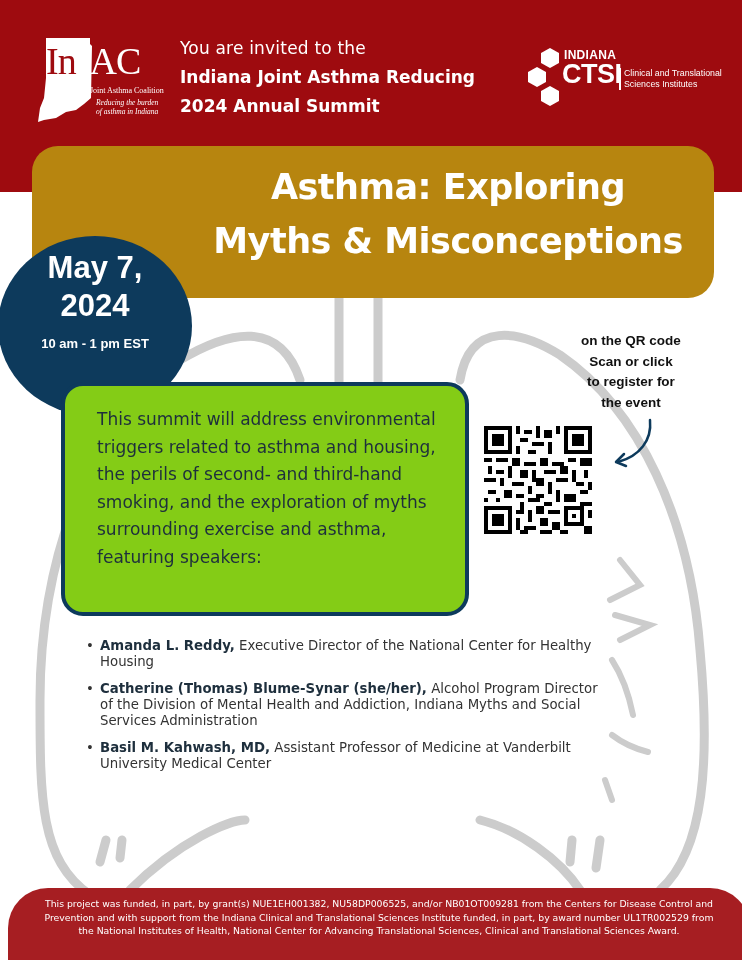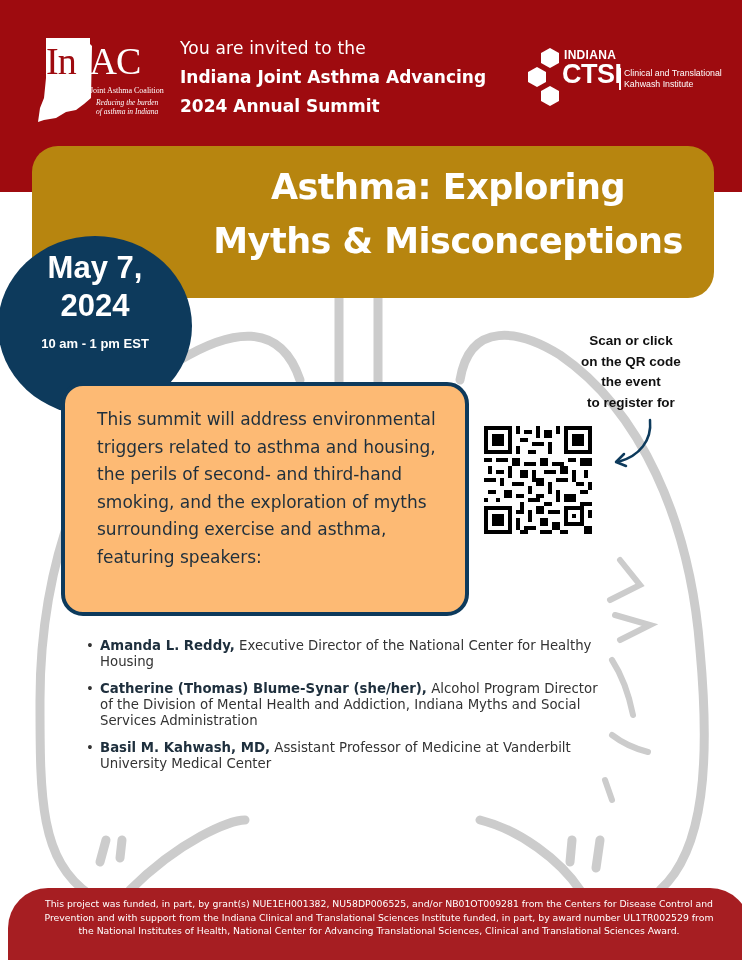--- a/index.html
+++ b/index.html
@@ -36,21 +36,21 @@
   .title-banner { position: absolute; left: 32px; top: 146px; width: 682px; height: 152px; background: #b7850f; border-radius: 26px; }
   .title-text { position: absolute; left: 150px; right: 0; top: 14px; text-align: center; color: #fff; font-family: "DejaVu Sans", sans-serif; font-weight: bold; font-size: 35px; line-height: 54px; letter-spacing: -0.5px; }
 
   
   .date-circle { position: absolute; left: -2px; top: 236px; width: 194px; height: 180px; background: #0d3a5c; border-radius: 50%; color: #fff; text-align: center; }
   .date-line1 { position: absolute; left: 0; right: 0; top: 12px; font-family: "Liberation Sans", sans-serif; font-weight: bold; font-size: 31px; line-height: 40px; }
   .date-line2 { position: absolute; left: 0; right: 0; top: 50px; font-family: "Liberation Sans", sans-serif; font-weight: bold; font-size: 31px; line-height: 40px; }
   .date-time { position: absolute; left: 0; right: 0; top: 100px; font-family: "Liberation Sans", sans-serif; font-weight: bold; font-size: 13px; }
 
   
-  .desc-box { position: absolute; left: 61px; top: 382px; width: 408px; height: 234px; background: #fdba74; border: 4px solid #0d3a5c; border-radius: 22px; }
+  .desc-box { position: absolute; left: 61px; top: 382px; width: 408px; height: 234px; background: #84cc16; border: 4px solid #0d3a5c; border-radius: 22px; }
   .desc-text { position: absolute; left: 32px; top: 20px; width: 370px; color: #1e2f3d; font-family: "DejaVu Sans", sans-serif; font-size: 17px; line-height: 27.5px; }
 
   
   .qr-caption { position: absolute; left: 556px; top: 331px; width: 150px; text-align: center; color: #111; font-family: "Liberation Sans", sans-serif; font-weight: bold; font-size: 13.5px; line-height: 20.5px; }
   .qr-arrow { position: absolute; left: 610px; top: 418px; }
   .qr-code { position: absolute; left: 484px; top: 426px; width: 108px; height: 108px; background: #fff; }
 
   
   .speakers { position: absolute; left: 86px; top: 638px; width: 520px; color: #333; font-family: "DejaVu Sans", sans-serif; font-size: 13.3px; line-height: 16px; }
   .speaker { position: relative; padding-left: 14px; margin-bottom: 11px; }
@@ -99,36 +99,36 @@
   <div class="injac-mark"><span class="in">In</span><span class="jac">JAC</span></div>
   <div class="injac-sub1">Joint Asthma Coalition</div>
   <div class="injac-sub2">
     <div>Reducing the burden</div>
     <div>of asthma in Indiana</div>
   </div>
 </div>
 
 <div class="invite">
   <div class="l1">You are invited to the</div>
-  <div class="l2">Indiana Joint Asthma Advancing</div>
+  <div class="l2">Indiana Joint Asthma Reducing</div>
   <div class="l3">2024 Annual Summit</div>
 </div>
 
 <div class="ctsi-logo">
   <svg width="40" height="64" viewBox="0 0 40 64">
     <polygon points="24,2 33,7 33,17 24,22 15,17 15,7" fill="#fff"></polygon>
     <polygon points="11,21 20,26 20,36 11,41 2,36 2,26" fill="#fff"></polygon>
     <polygon points="24,40 33,45 33,55 24,60 15,55 15,45" fill="#fff"></polygon>
   </svg>
   <div class="ctsi-indiana">INDIANA</div>
   <div class="ctsi-big">CTSI</div>
   <div class="ctsi-bar"></div>
   <div class="ctsi-desc">
     <div>Clinical and Translational</div>
-    <div>Kahwash Institute</div>
+    <div>Sciences Institutes</div>
   </div>
 </div>
 
 <div class="title-banner">
   <div class="title-text">
     <div>Asthma: Exploring</div>
     <div>Myths &amp; Misconceptions</div>
   </div>
 </div>
 
@@ -136,24 +136,24 @@
   <div class="date-line1">May 7,</div>
   <div class="date-line2">2024</div>
   <div class="date-time">10 am - 1 pm EST</div>
 </div>
 
 <div class="desc-box">
   <div class="desc-text">This summit will address environmental triggers related to asthma and housing, the perils of second- and third-hand smoking, and the exploration of myths surrounding exercise and asthma, featuring speakers:</div>
 </div>
 
 <div class="qr-caption">
+  <div>on the QR code</div>
   <div>Scan or click</div>
-  <div>on the QR code</div>
+  <div>to register for</div>
   <div>the event</div>
-  <div>to register for</div>
 </div>
 <svg class="qr-arrow" width="44" height="52" viewBox="0 0 44 52">
   <path d="M 40 2 C 42 22, 30 38, 8 44" fill="none" stroke="#0d3a5c" stroke-width="2.5" stroke-linecap="round"></path>
   <path d="M 14 36 L 6 44 L 16 48" fill="none" stroke="#0d3a5c" stroke-width="2.5" stroke-linecap="round" stroke-linejoin="round"></path>
 </svg>
 <div class="qr-code">
   <svg width="108" height="108" viewBox="0 0 27 27" shape-rendering="crispEdges">
     <rect width="27" height="27" fill="#fff"></rect>
     <g fill="#000">
       <rect x="0" y="0" width="7" height="7"></rect>

